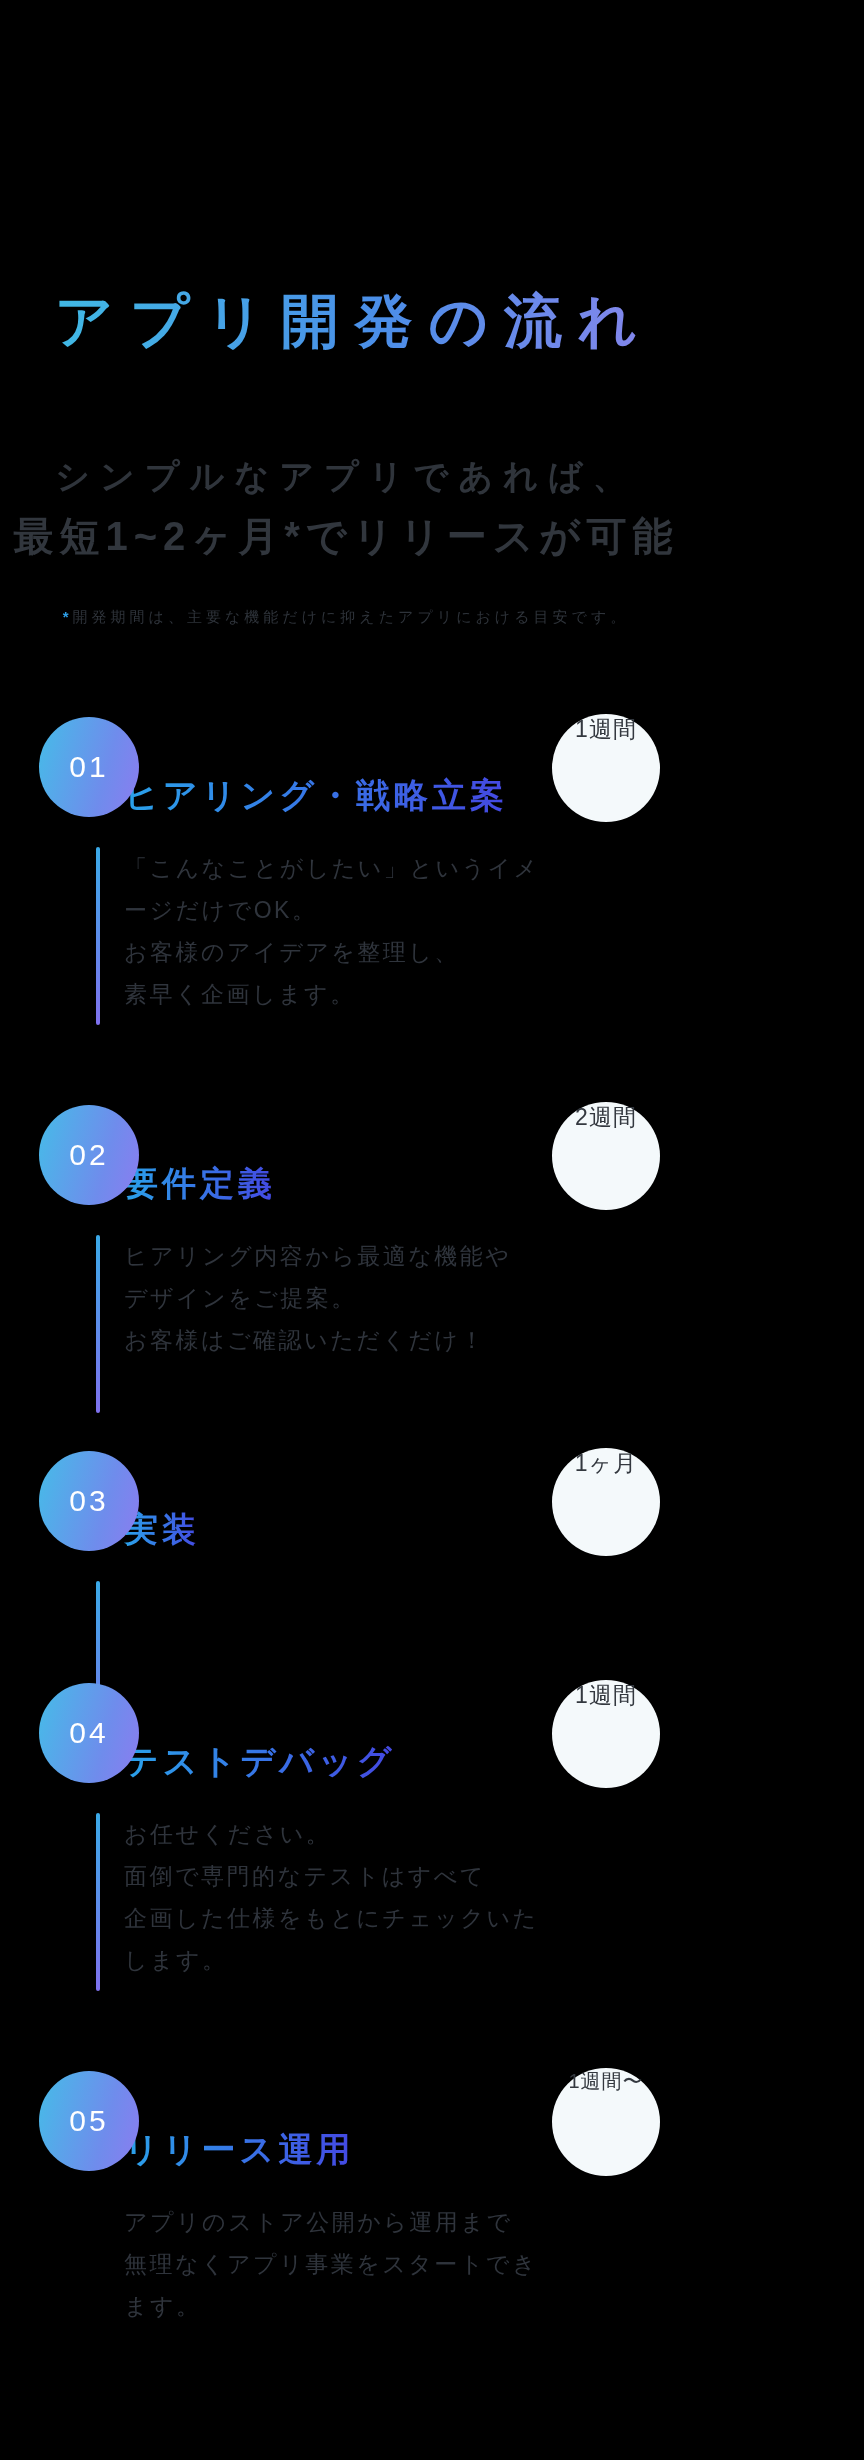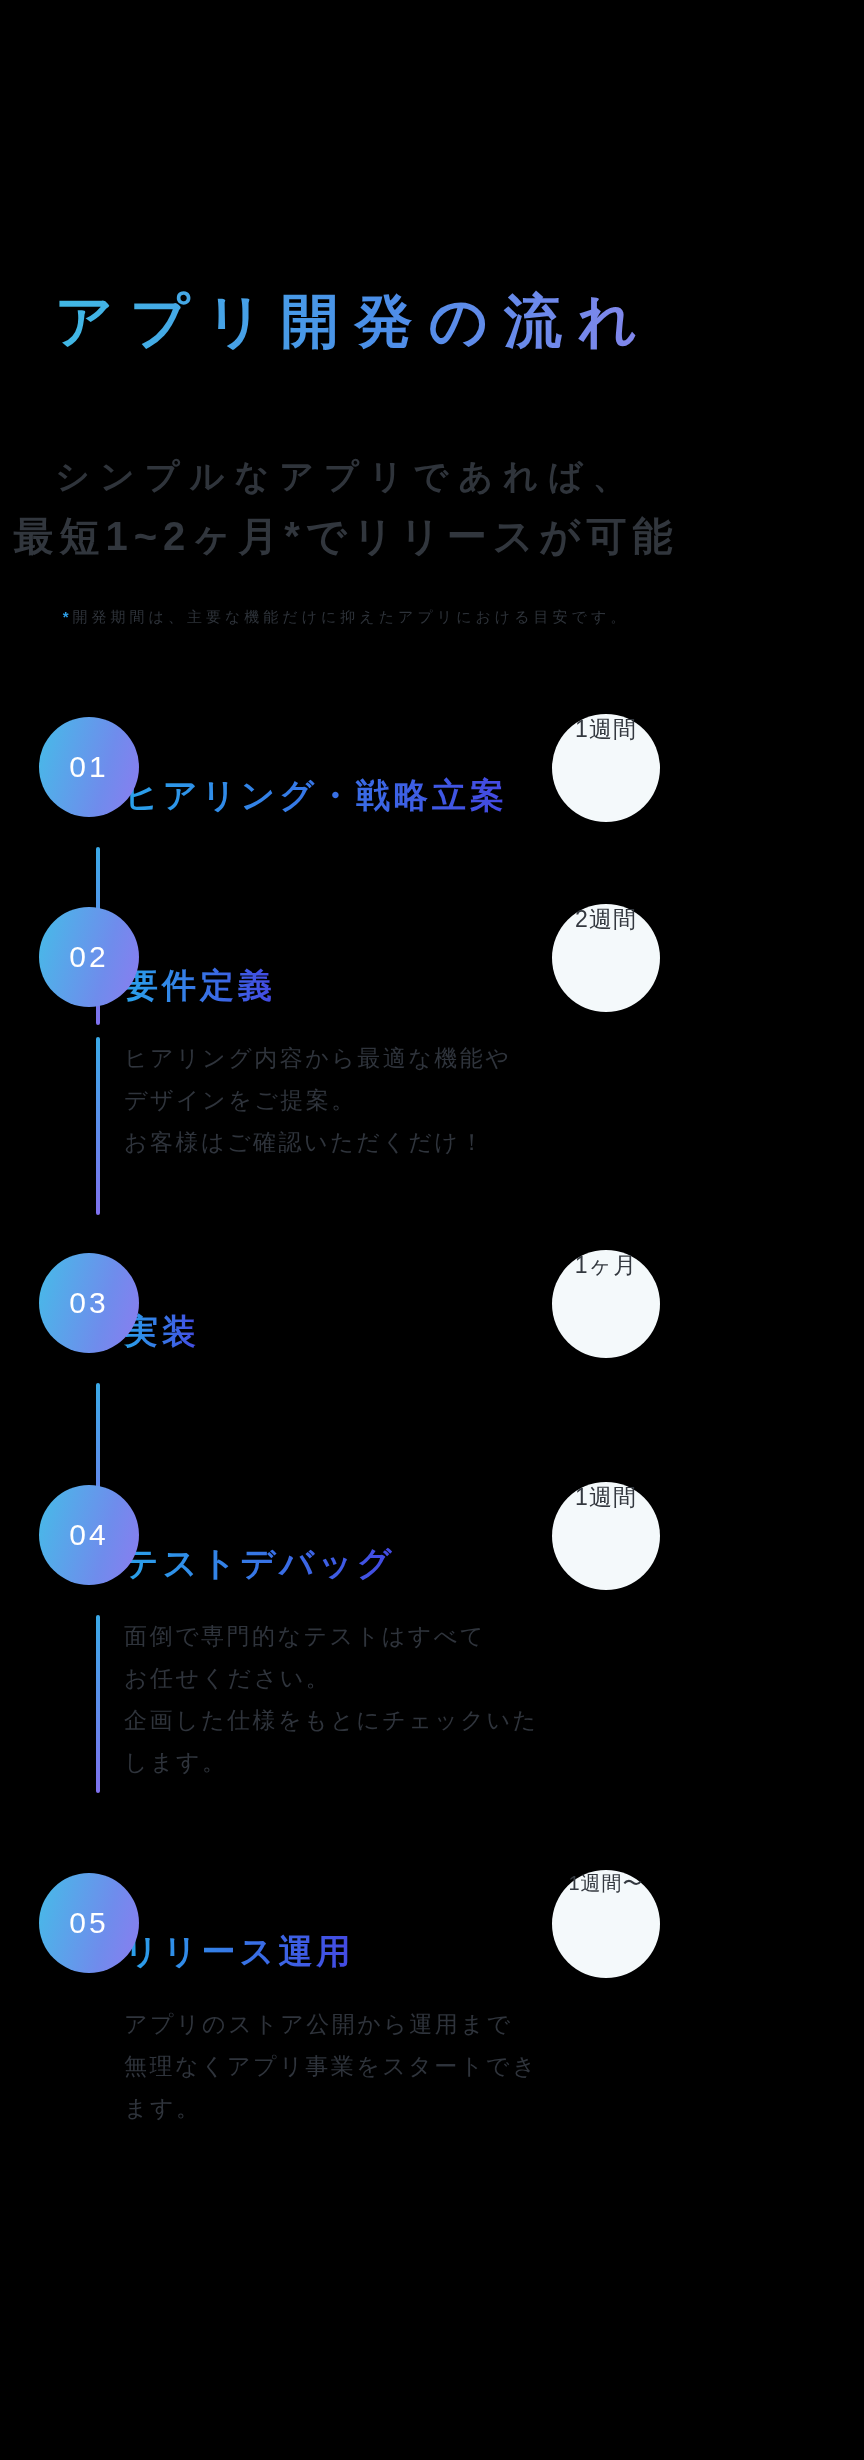--- a/index.html
+++ b/index.html
@@ -88,20 +88,25 @@
     <div class="step">
       <div class="step-circle">
         <span>01</span>
       </div>
       <div class="step-titlebox">
         <h2 class="step-title">ヒアリング・戦略立案</h2>
       </div>
       <div class="badge">
         <span>1週間</span>
       </div>
+      <div class="step-desc">
+        <div class="desc-line">「こんなことがしたい」というイメージだけでOK。</div>
+        <div class="desc-line">お客様のアイデアを整理し、</div>
+        <div class="desc-line">素早く企画します。</div>
+      </div>
       <div class="connector"></div>
     </div>
 
     <div class="step">
       <div class="step-circle">
         <span>02</span>
       </div>
       <div class="step-titlebox">
         <h2 class="step-title">要件定義</h2>
       </div>
@@ -133,22 +138,22 @@
       <div class="step-circle">
         <span>04</span>
       </div>
       <div class="step-titlebox">
         <h2 class="step-title">テストデバッグ</h2>
       </div>
       <div class="badge">
         <span>1週間</span>
       </div>
       <div class="step-desc">
+        <div class="desc-line">お任せください。</div>
         <div class="desc-line">面倒で専門的なテストはすべて</div>
-        <div class="desc-line">お任せください。</div>
         <div class="desc-line">企画した仕様をもとにチェックいたします。</div>
       </div>
       <div class="connector"></div>
     </div>
 
     <div class="step last">
       <div class="step-circle">
         <span>05</span>
       </div>
       <div class="step-titlebox">

